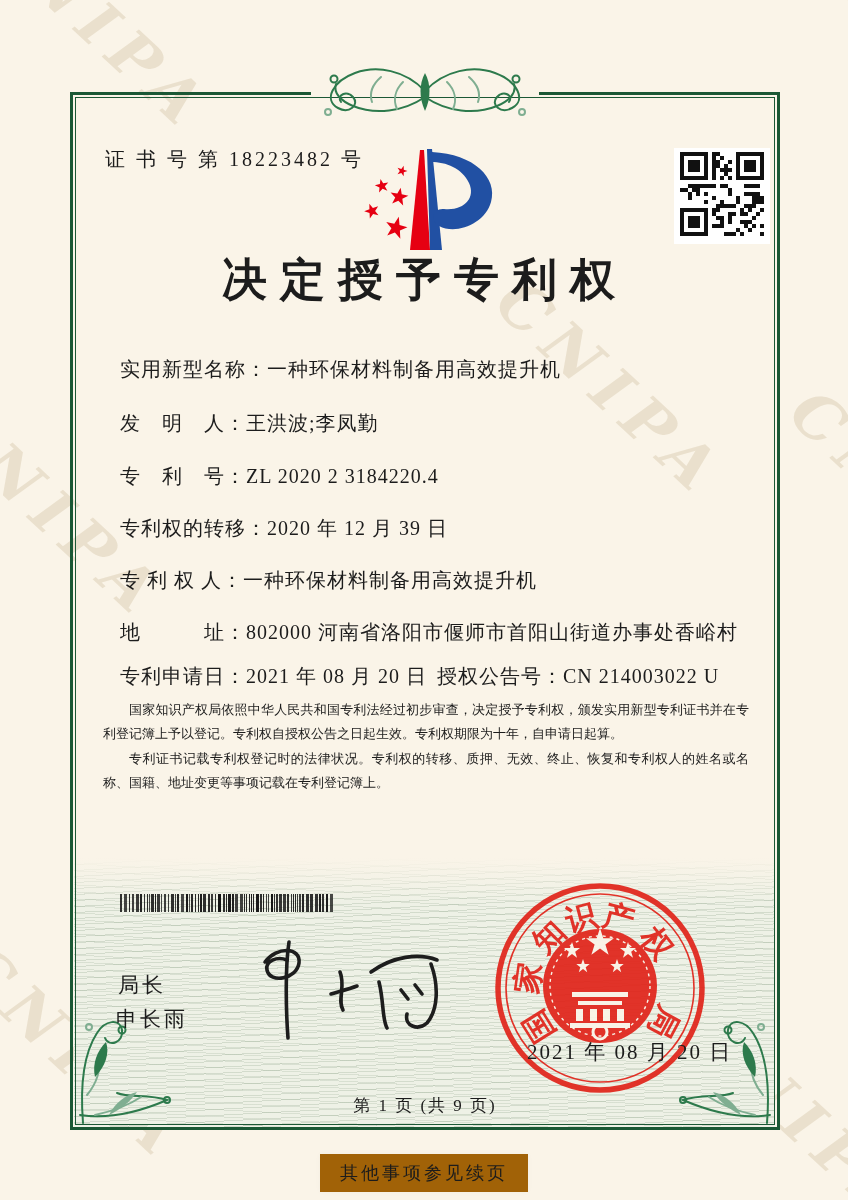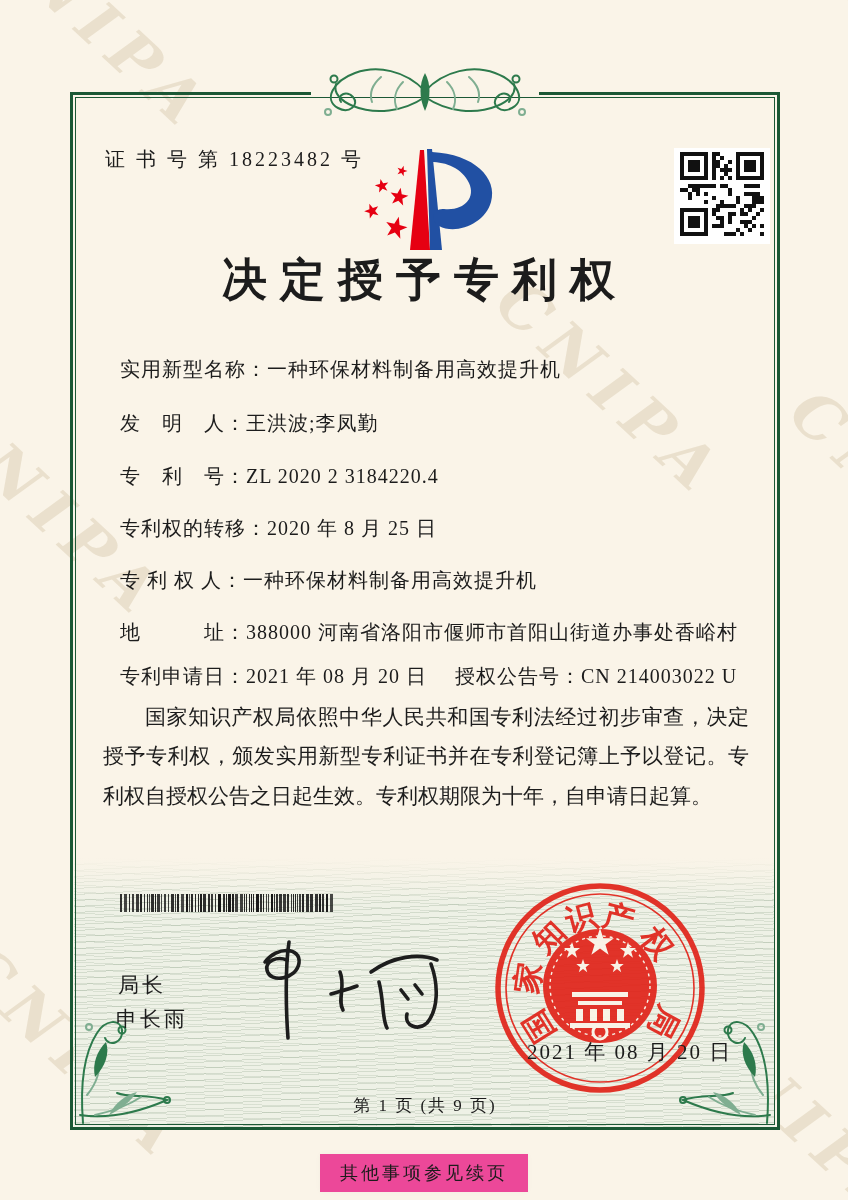--- a/index.html
+++ b/index.html
@@ -55,45 +55,45 @@
       display:flex;align-items:center;justify-content:center;}
   .title{
     position:absolute;left:70px;top:250px;width:710px;text-align:center;z-index:3;
     font-size:45px;font-weight:700;letter-spacing:13px;
   }
   
   .frow{position:absolute;left:120px;z-index:3;font-size:20px;white-space:nowrap;}
   .flabel{letter-spacing:1px;}
   .fvalue{letter-spacing:1px;}
   .r0{top:356px}.r1{top:410px}.r2{top:463px}.r3{top:515px}.r4{top:567px}.r5{top:619px}.r6{top:663px}
-  .grant-no{position:absolute;left:335px;top:0;}
+  .grant-no{position:absolute;left:317px;top:0;}
   
   .bodytxt{
     position:absolute;left:103px;top:698px;width:646px;z-index:3;
-    font-size:21px;line-height:1.88;text-align:justify;
+    font-size:13px;line-height:1.88;text-align:justify;
   }
   .bodytxt p{margin:0;text-indent:2em;}
   
   .barcode{position:absolute;left:120px;top:894px;width:216px;height:18px;z-index:3;}
   .barcode div{position:absolute;top:0;bottom:0;background:#151515;}
   
   .director-title{position:absolute;left:118px;top:971px;font-size:21px;letter-spacing:3px;z-index:3;
      font-family:"Liberation Sans","DejaVu Sans",sans-serif;}
   .director-name{position:absolute;left:116px;top:1005px;font-size:21px;letter-spacing:3px;z-index:3;
      font-family:"Liberation Sans","DejaVu Sans",sans-serif;}
   .signature{position:absolute;left:243px;top:934px;width:212px;height:110px;z-index:3;}
   
   .seal{position:absolute;left:492px;top:880px;width:216px;height:216px;z-index:4;}
   .seal text{font-family:"Liberation Serif","DejaVu Serif",serif;font-weight:bold;}
   .seal-date{position:absolute;left:527px;top:1038px;font-size:21px;letter-spacing:2px;z-index:5;}
   
   .page-note{position:absolute;left:70px;top:1094px;width:710px;text-align:center;font-size:17px;z-index:3;letter-spacing:2px;}
   .cont-note{
     position:absolute;left:424px;top:1154px;transform:translateX(-50%);z-index:3;
-    background:#ec4899;padding:7px 20px;font-size:18px;letter-spacing:3px;white-space:nowrap;
+    background:#a16207;padding:7px 20px;font-size:18px;letter-spacing:3px;white-space:nowrap;
     box-shadow:0 0 6px rgba(0,0,0,0.03);
   }
 </style>
 </head>
 <body>
 
 <div class="wm wm1">CNIPA</div>
 <div class="wm wm2">CNIPA</div>
 <div class="wm wm3">CNIPA</div>
 <div class="wm wm4">CNIPA</div>
@@ -287,37 +287,38 @@
 <div class="frow r0">
   <span class="flabel">实用新型名称：</span><span class="fvalue">一种环保材料制备用高效提升机</span>
 </div>
 <div class="frow r1">
   <span class="flabel">发　明　人：</span><span class="fvalue">王洪波;李凤勤</span>
 </div>
 <div class="frow r2">
   <span class="flabel">专　利　号：</span><span class="fvalue">ZL 2020 2 3184220.4</span>
 </div>
 <div class="frow r3">
-  <span class="flabel">专利权的转移：</span><span class="fvalue">2020 年 8 月 25 日</span>
+  <span class="flabel">专利权的转移：</span><span class="fvalue">2020 年 12 月 39 日</span>
 </div>
 <div class="frow r4">
   <span class="flabel">专 利 权 人：</span><span class="fvalue">一种环保材料制备用高效提升机</span>
 </div>
 <div class="frow r5">
-  <span class="flabel">地　　　址：</span><span class="fvalue">388000  河南省洛阳市偃师市首阳山街道办事处香峪村</span>
+  <span class="flabel">地　　　址：</span><span class="fvalue">802000  河南省洛阳市偃师市首阳山街道办事处香峪村</span>
 </div>
 <div class="frow r6">
   <span class="flabel">专利申请日：</span><span class="fvalue">2021 年 08 月 20 日</span>
   <span class="grant-no">
     <span class="flabel">授权公告号：</span><span class="fvalue">CN 214003022 U</span>
   </span>
 </div>
 
 <div class="bodytxt">
   <p>国家知识产权局依照中华人民共和国专利法经过初步审查，决定授予专利权，颁发实用新型专利证书并在专利登记簿上予以登记。专利权自授权公告之日起生效。专利权期限为十年，自申请日起算。</p>
+  <p>专利证书记载专利权登记时的法律状况。专利权的转移、质押、无效、终止、恢复和专利权人的姓名或名称、国籍、地址变更等事项记载在专利登记簿上。</p>
 </div>
 
 <div class="barcode" id="barcode">
     <div style="left:0px;width:2px;opacity:0.8620726397493854"></div>
     <div style="left:4px;width:3px;opacity:0.7937034746864811"></div>
     <div style="left:9px;width:1px;opacity:0.9061861634836532"></div>
     <div style="left:12px;width:2px;opacity:0.8124809335567988"></div>
     <div style="left:16px;width:3px;opacity:0.8267503783572465"></div>
     <div style="left:20px;width:2px;opacity:0.9216530044795945"></div>
     <div style="left:24px;width:1px;opacity:0.8676954809343442"></div>

